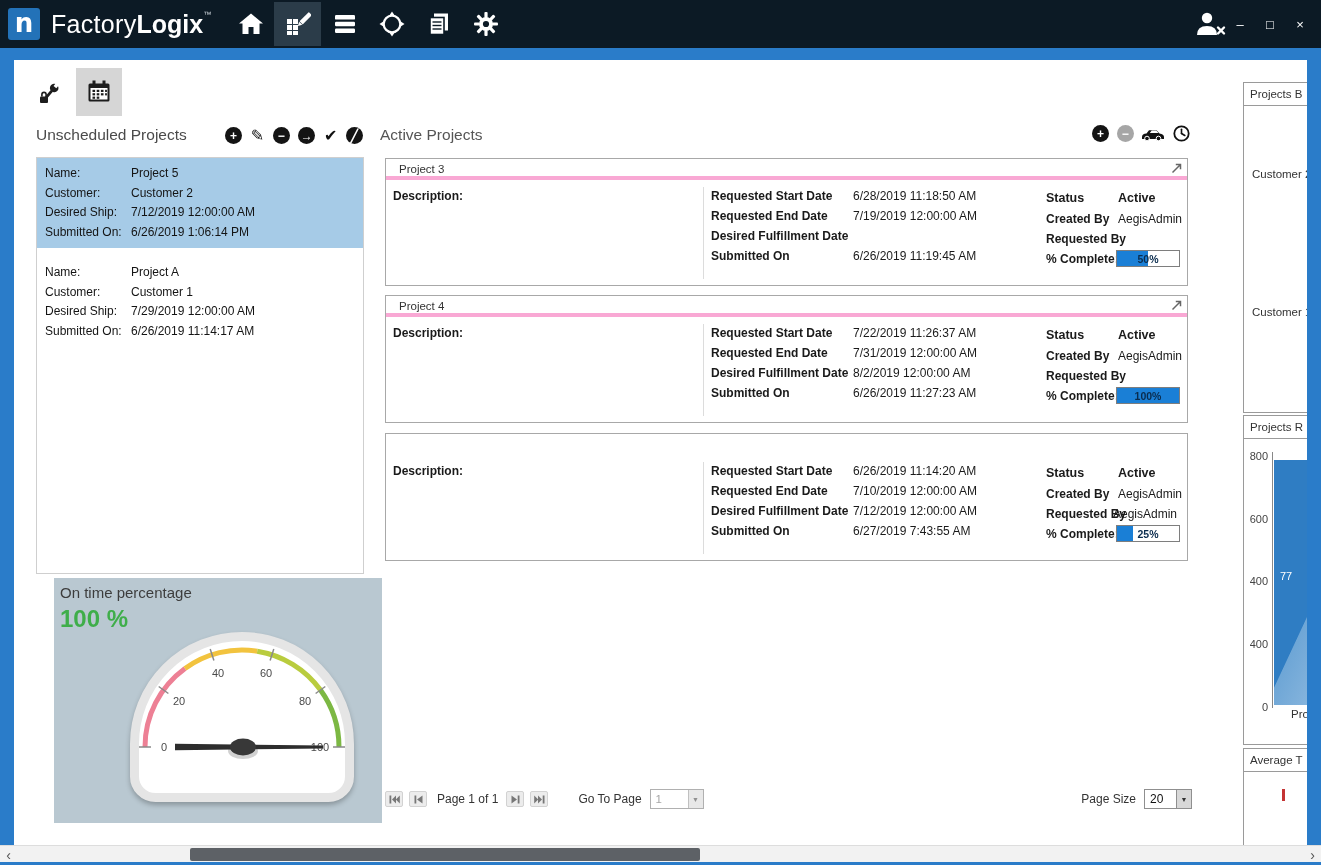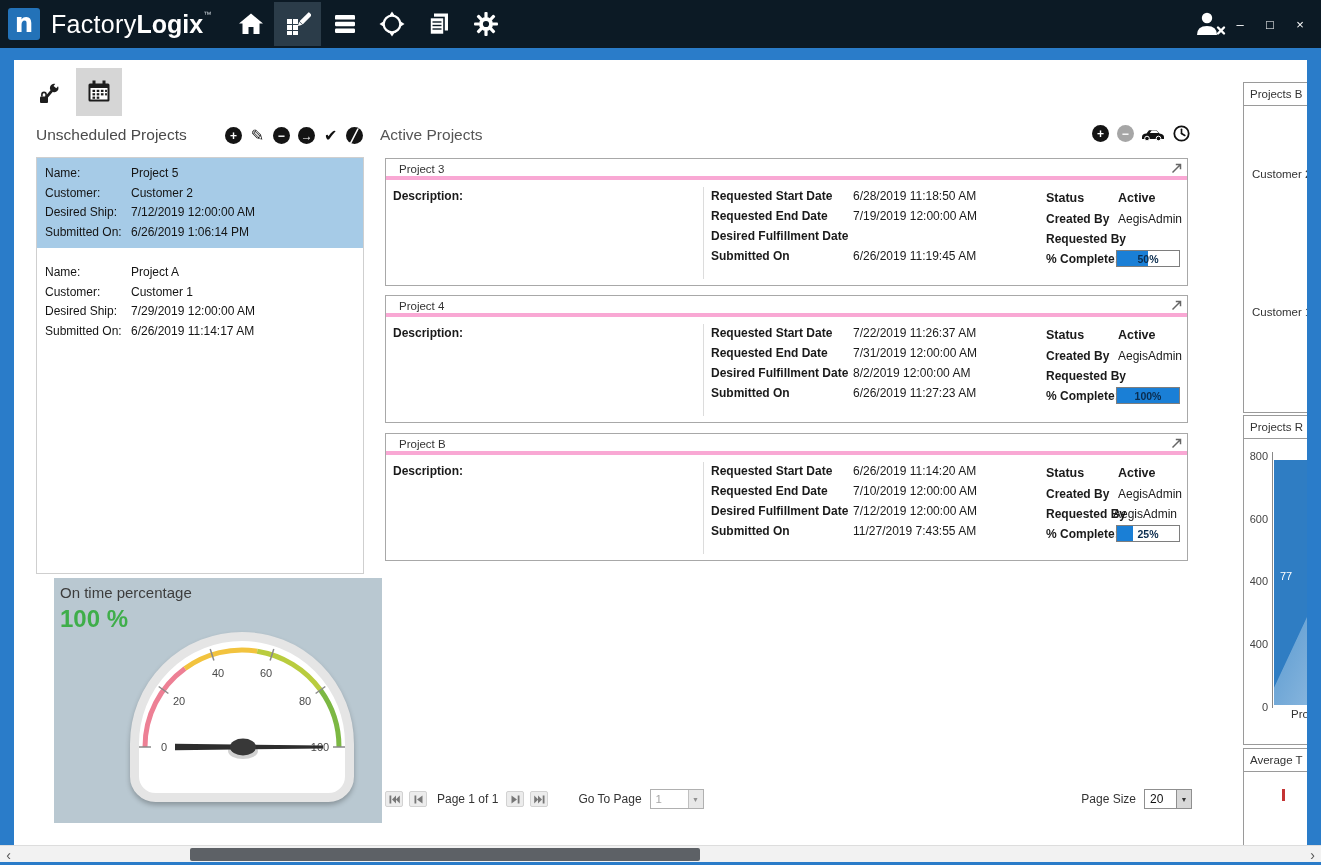--- a/index.html
+++ b/index.html
@@ -387,37 +387,31 @@
         <span class="val" style="left:727px;top:51px"></span>
         <span class="lbl" style="left:660px;top:71px">% Complete:</span>
         <div class="pbar">
           <div class="pfill" style="width: 100%;"></div>
           <span class="plabel">100%</span>
         </div>
       </div>
     </div>
 
     <div class="ap-panel" style="top:373px">
-      <div class="ap-head">
-        <span class="ap-name">Project B</span>
-        <svg class="ap-expand" width="11" height="11" viewBox="0 0 11 11">
-          <path d="M1.5 9.5 L9.5 1.5 M4.8 1.5 H9.5 V6.2" fill="none" stroke="#666" stroke-width="1.5"></path>
-        </svg>
-      </div>
       <div class="ap-body">
         <span class="lbl" style="left:7px;top:8px">Description:</span>
         <div class="vdiv"></div>
         <span class="lbl" style="left:325px;top:8px">Requested Start Date</span>
         <span class="val" style="left:467px;top:8px">6/26/2019 11:14:20 AM</span>
         <span class="lbl" style="left:325px;top:28px">Requested End Date</span>
         <span class="val" style="left:467px;top:28px">7/10/2019 12:00:00 AM</span>
         <span class="lbl" style="left:325px;top:48px">Desired Fulfillment Date</span>
         <span class="val" style="left:467px;top:48px">7/12/2019 12:00:00 AM</span>
         <span class="lbl" style="left:325px;top:68px">Submitted On</span>
-        <span class="val" style="left:467px;top:68px">11/27/2019 7:43:55 AM</span>
+        <span class="val" style="left:467px;top:68px">6/27/2019 7:43:55 AM</span>
         <span class="lbl" style="left:660px;top:10px;font-size:12.5px">Status</span>
         <span class="lbl" style="left:732px;top:10px;font-size:12.5px">Active</span>
         <span class="lbl" style="left:660px;top:31px">Created By</span>
         <span class="val" style="left:732px;top:31px">AegisAdmin</span>
         <span class="lbl" style="left:660px;top:51px">Requested By</span>
         <span class="val" style="left:727px;top:51px">AegisAdmin</span>
         <span class="lbl" style="left:660px;top:71px">% Complete:</span>
         <div class="pbar">
           <div class="pfill" style="width: 25%;"></div>
           <span class="plabel">25%</span>

